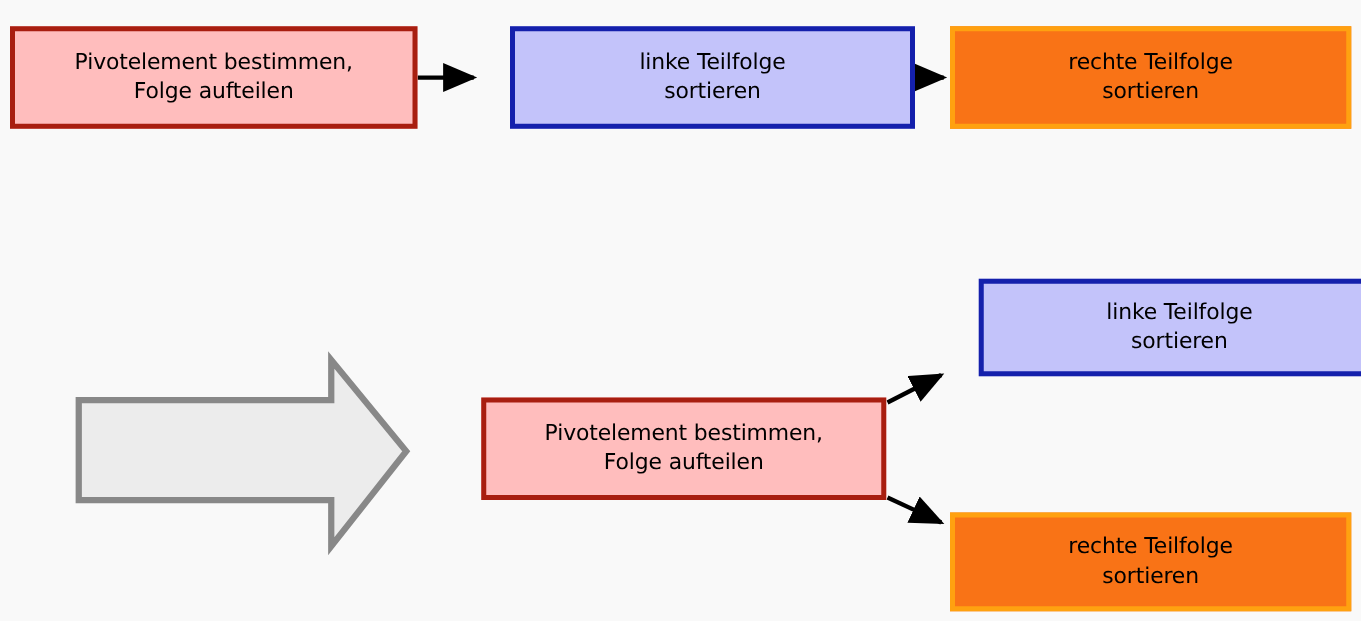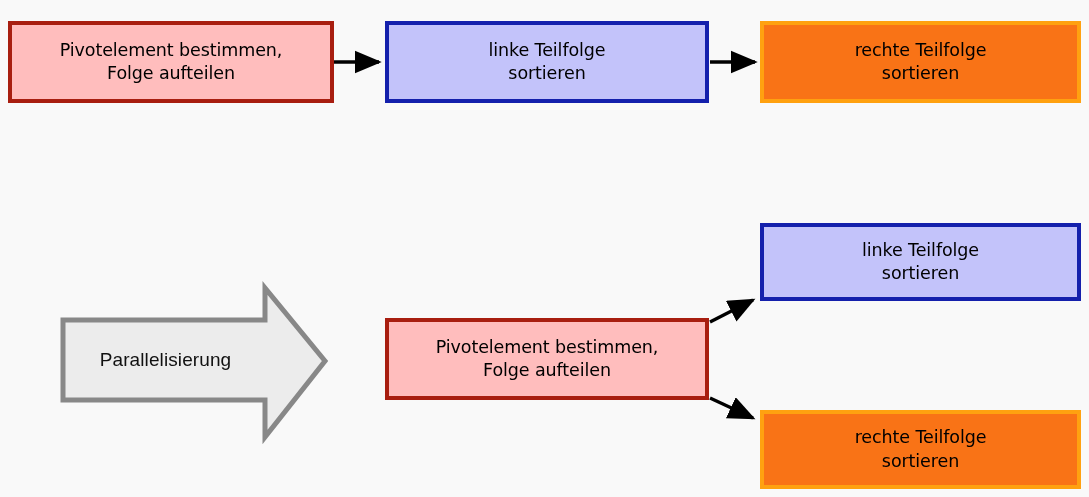--- a/index.html
+++ b/index.html
@@ -45,20 +45,21 @@
     padding: 0 16px;
     box-sizing: border-box;
   }
   .node-red {
     background: #ffbdbd;
     border: 4px solid #a81e10;
   }
   .node-blue {
     background: #c3c3fa;
     border: 4px solid #1420ac;
+    margin-left: 23px;
   }
   .node-yellow {
     background: #f97316;
     border: 4px solid #ffa110;
   }
 
   
   #top-box-pivot   { left: 8px;   top: 21px;  width: 326px; height: 82px; }
   #top-box-left    { left: 385px; top: 21px;  width: 324px; height: 82px; }
   #top-box-right   { left: 760px; top: 21px;  width: 321px; height: 82px; }
@@ -122,21 +123,20 @@
   </div>
 
   <div class="node node-blue" id="top-box-left">
     <span class="node-text"><span>linke Teilfolge</span><br><span>sortieren</span></span>
   </div>
 
   <div class="node node-yellow" id="top-box-right">
     <span class="node-text"><span>rechte Teilfolge</span><br><span>sortieren</span></span>
   </div>
 
-  <div id="parallel-arrow-label">Parallelisierung</div>
 
   <div class="node node-red" id="bottom-box-pivot">
     <span class="node-text"><span>Pivotelement bestimmen,</span><br><span>Folge aufteilen</span></span>
   </div>
 
   <div class="node node-blue" id="bottom-box-left">
     <span class="node-text"><span>linke Teilfolge</span><br><span>sortieren</span></span>
   </div>
 
   <div class="node node-yellow" id="bottom-box-right">

